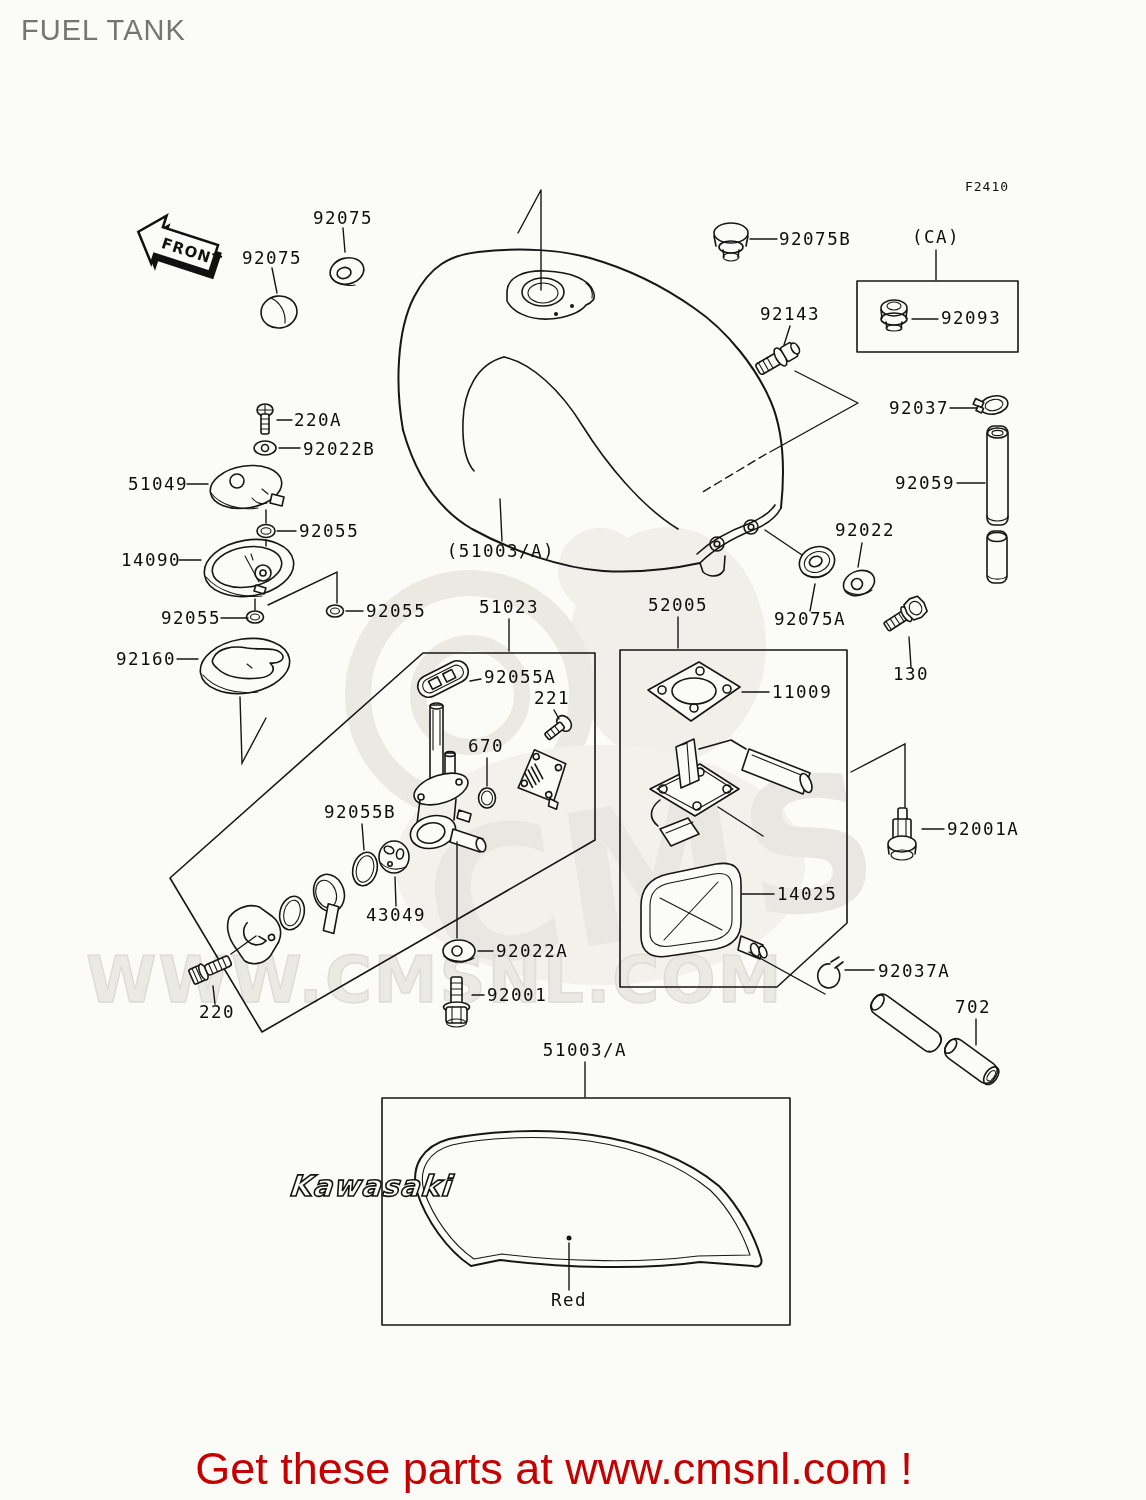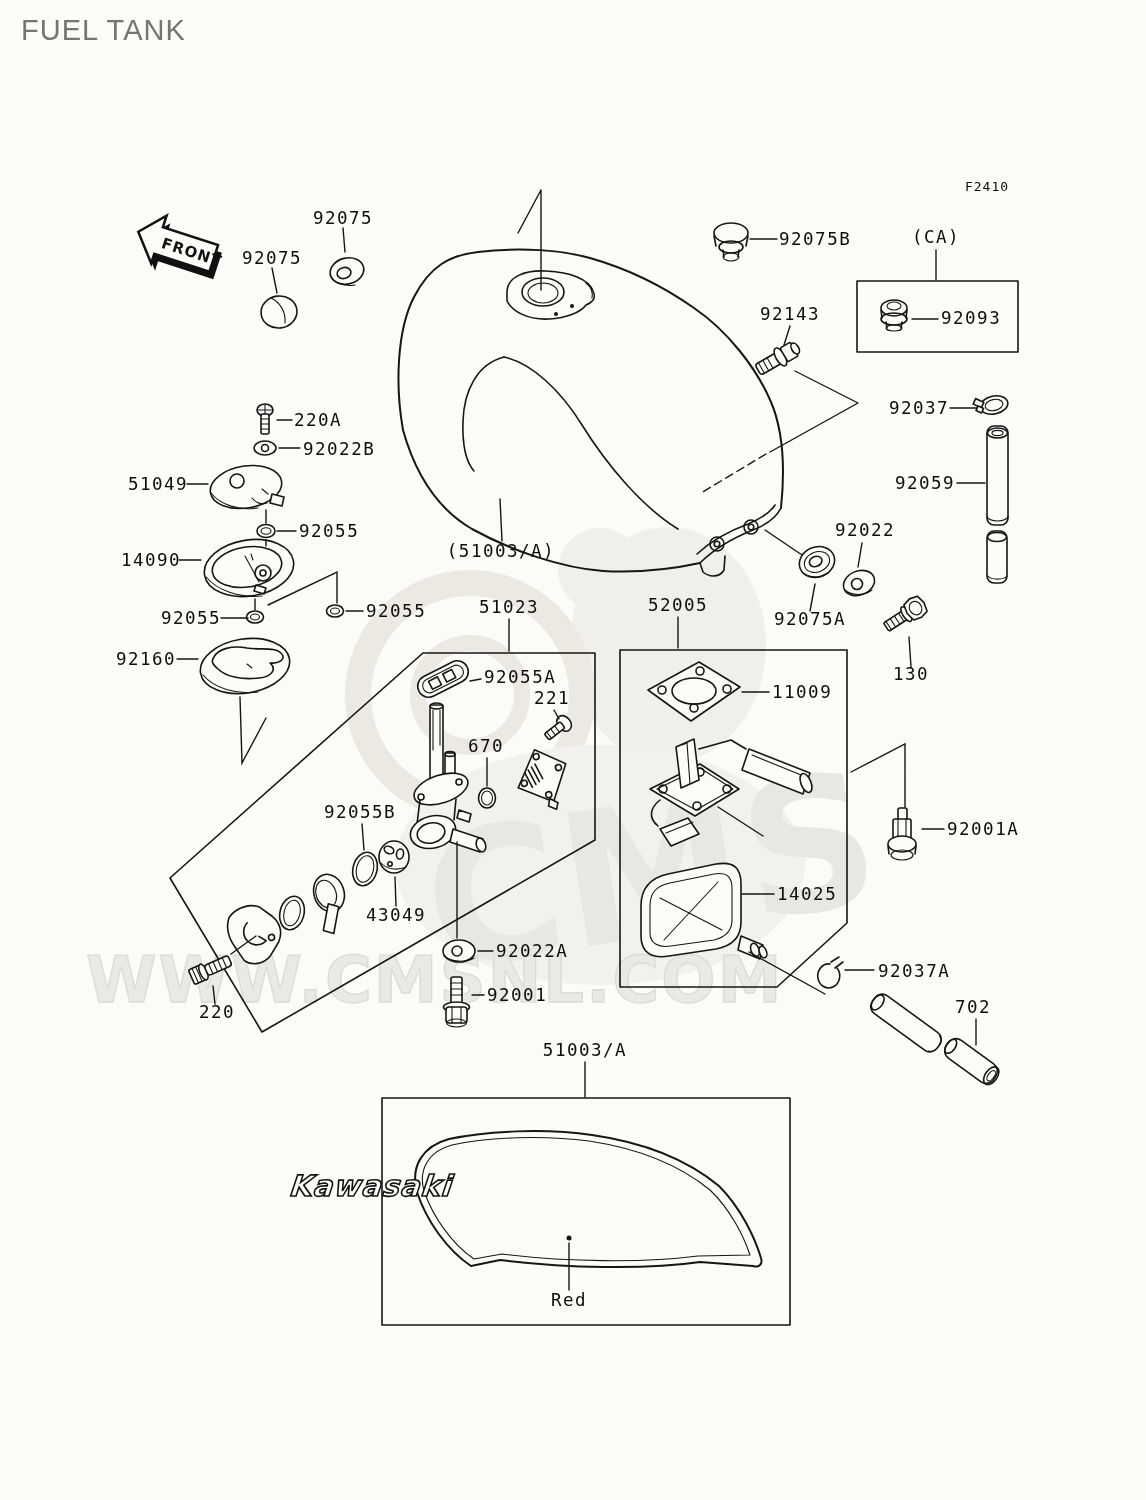--- a/index.html
+++ b/index.html
@@ -442,13 +442,14 @@
       <text class="plabel" x="878" y="977">92037A</text>
       <text class="plabel" text-anchor="middle" x="973" y="1013">702</text>
       <text class="plabel" text-anchor="middle" x="501" y="557">(51003/A)</text>
       <text class="plabel" text-anchor="middle" x="585" y="1056">51003/A</text>
       <text class="plabel" text-anchor="middle" x="936" y="243">(CA)</text>
       <text class="plabel sm" text-anchor="middle" x="987" y="191">F2410</text>
       <text class="plabel" text-anchor="middle" x="569" y="1306">Red</text>
     </g>
   </svg>
 
+  <div id="banner">Get these parts at www.cmsnl.com !</div>
 </div>
 
 </body></html>

